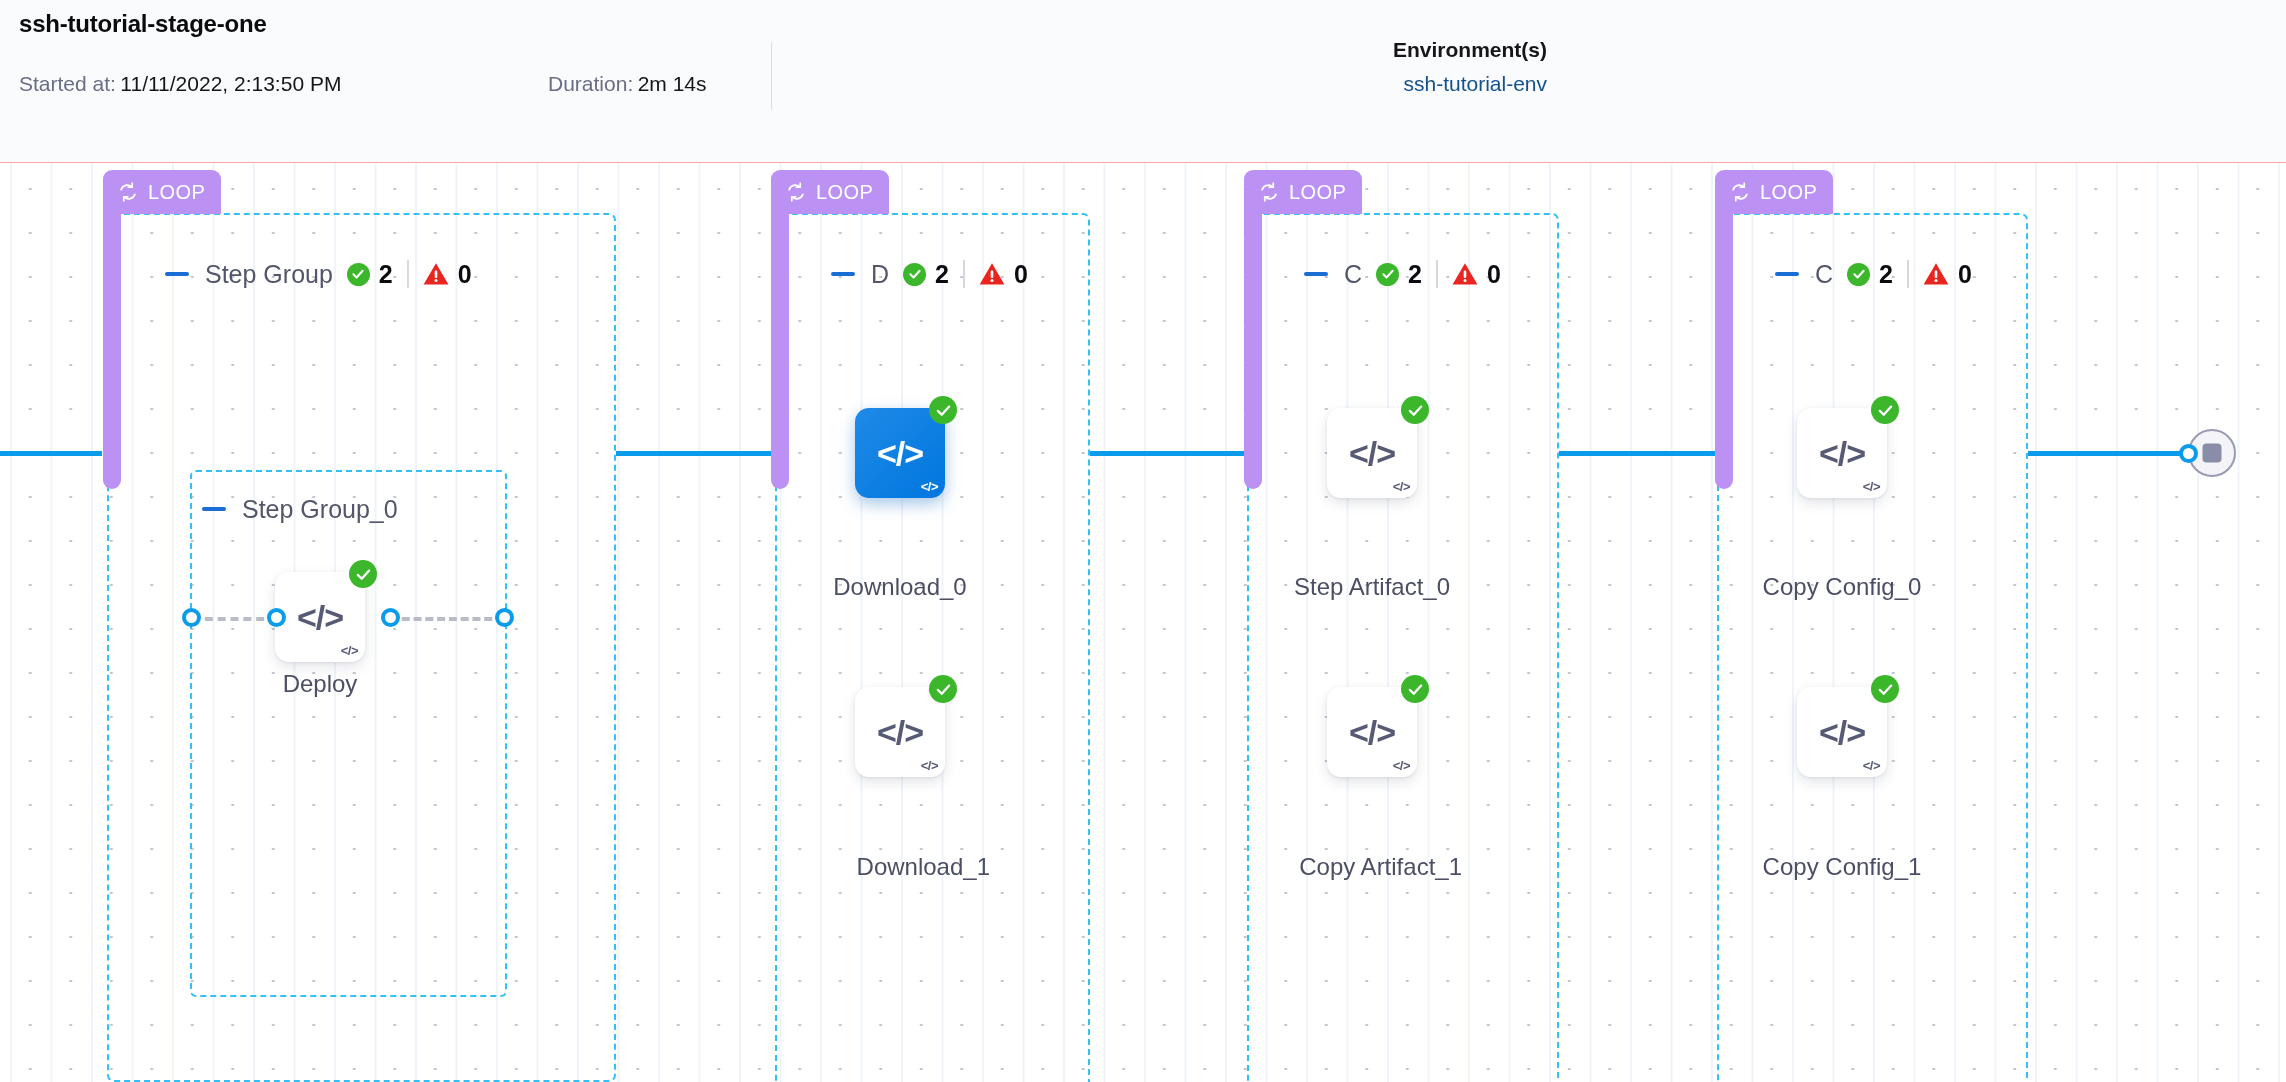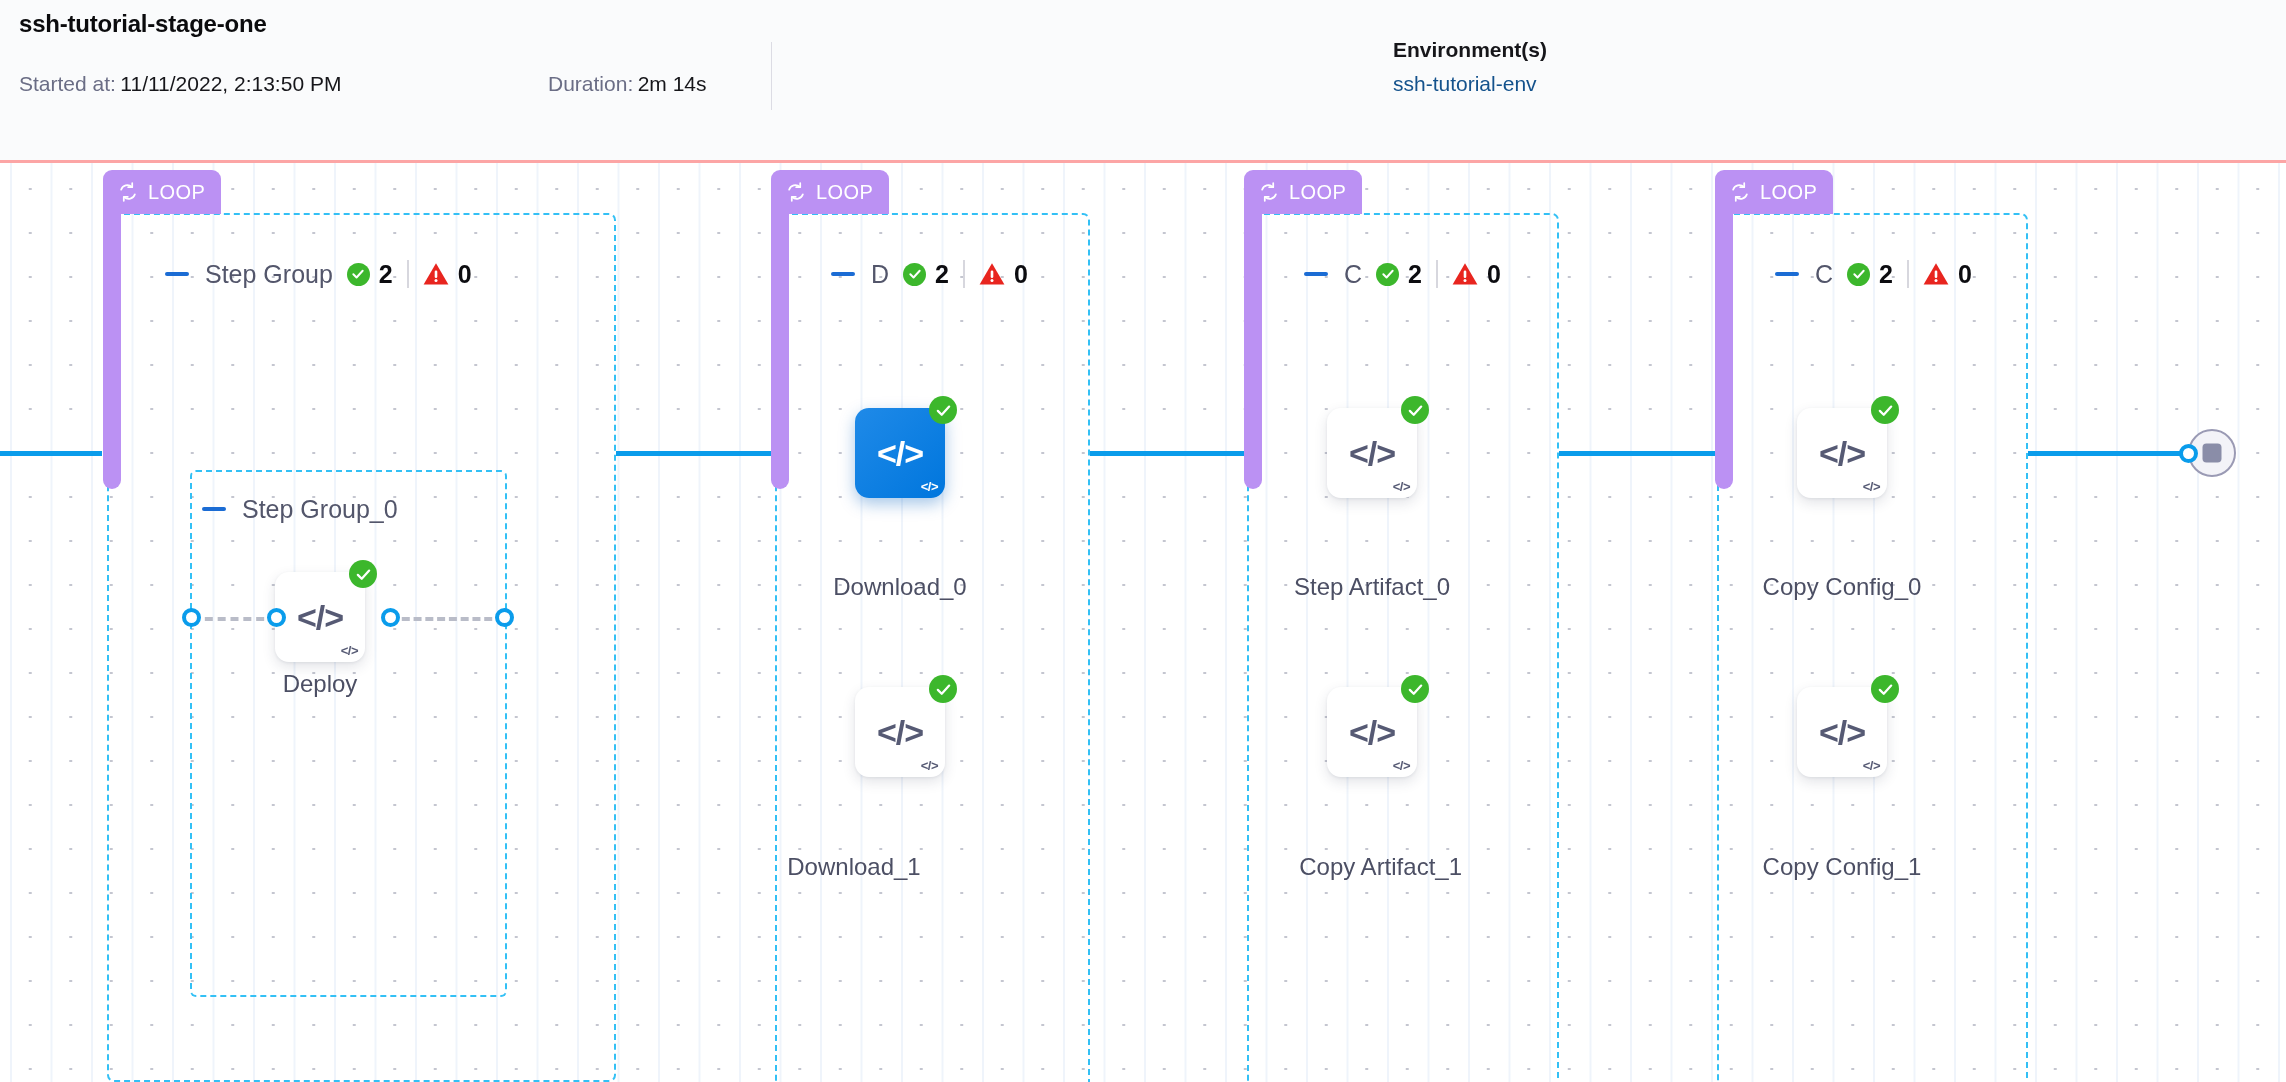--- a/index.html
+++ b/index.html
@@ -8,21 +8,21 @@
     font-family: "Liberation Sans", sans-serif;
     background: #ffffff;
     overflow: hidden;
   }
 
   
   #exec-header {
     position: absolute; left: 0; top: 0;
     width: 2286px; height: 163px;
     background: #fafbfc;
-    border-bottom: 3px solid #fca5a5;
+    border-bottom: 1px solid #fca5a5;
   }
   #pipeline-title {
     position: absolute; left: 19px; top: 10px;
     font-size: 24px; font-weight: 700; color: #0b0b0d;
     letter-spacing: -0.2px;
   }
   .meta-row { position: absolute; top: 72px; height: 40px; }
   #started-block { left: 19px; }
   .meta-label {
     font-size: 21px; color: #6a6d85; font-weight: 400;
@@ -30,21 +30,21 @@
   .meta-value {
     font-size: 21px; color: #16161a; font-weight: 400;
   }
   #duration-block { left: 548px; }
   #header-divider {
     position: absolute; left: 771px; top: 42px;
     width: 1px; height: 68px; background: #dcdce4;
   }
   .col-block { position: absolute; top: 37px; }
   #service-block { left: 818px; }
-  #env-block { left: 1393px; }
+  #env-block { left: 1393px; text-align: right; }
   .col-head {
     font-size: 21px; font-weight: 700; color: #16161a;
     line-height: 1.22; white-space: nowrap;
   }
   .col-link {
     display: block; margin-top: 9px;
     font-size: 21px; color: #14528c; white-space: nowrap;
     text-decoration: none;
   }
 
@@ -343,21 +343,21 @@
 
   <div class="node" style="left:855px; top:524px;">
     <span class="glyph">&lt;/&gt;</span>
     <span class="corner">&lt;/&gt;</span>
     <span class="node-status">
       <svg viewBox="0 0 24 24" fill="none" stroke="#ffffff" stroke-width="3.2" stroke-linecap="round" stroke-linejoin="round">
           <polyline points="4,12.5 9.5,18 20,6.5"></polyline>
         </svg>
     </span>
   </div>
-  <div class="node-label" style="left:764px; top:690px; width:180px;">Download_1</div>
+  <div class="node-label" style="left:810px; top:690px; width:180px;text-align:right;">Download_1</div>
 
   <div class="conn" style="left:1090px; top:288px; width:155px;"></div>
 
   <div class="loop-badge" style="left:1244px; top:7px;">
     <span>
       <svg width="22" height="22" viewBox="0 0 24 24" fill="none" stroke="#ffffff" stroke-width="1.9" stroke-linecap="round" stroke-linejoin="round">
         <path d="M4.5 9.5a7 7 0 0 1 11.6-3"></path>
         <polyline points="16.6,2.4 16.6,6.8 12.2,6.8"></polyline>
         <path d="M19.5 14.5a7 7 0 0 1-11.6 3"></path>
         <polyline points="7.4,21.6 7.4,17.2 11.8,17.2"></polyline>

